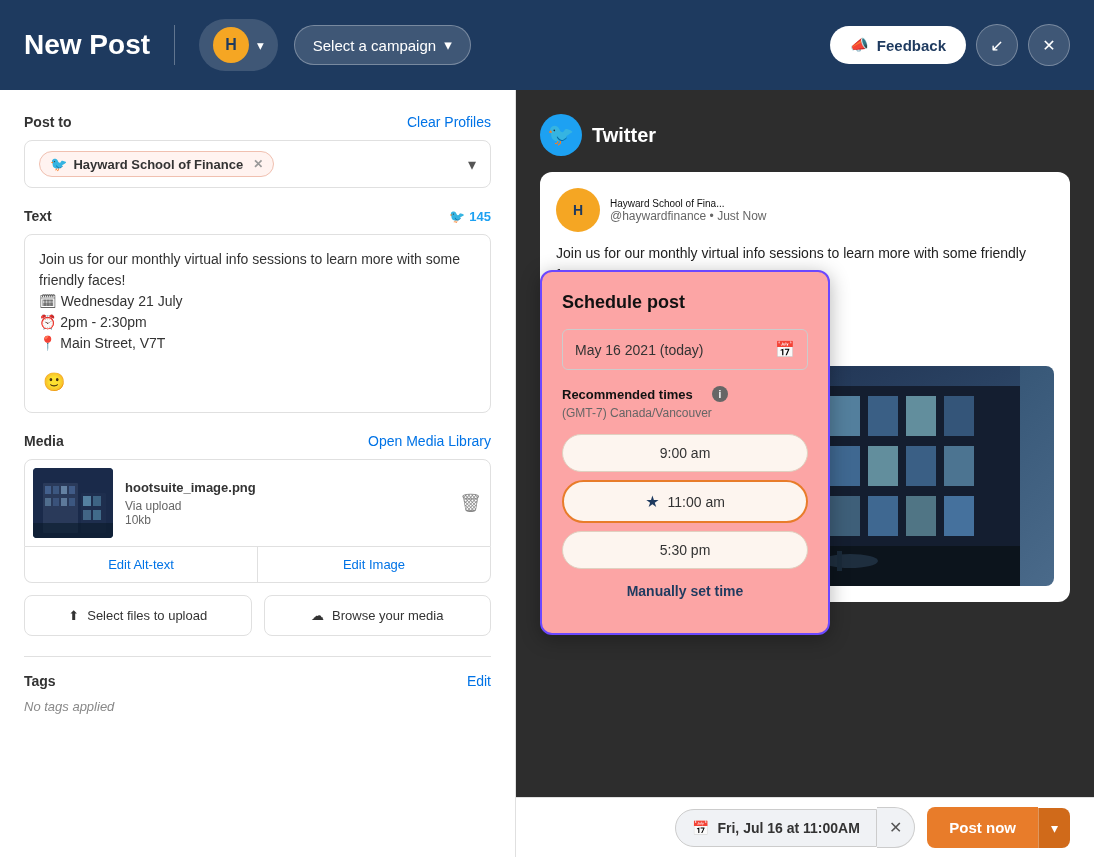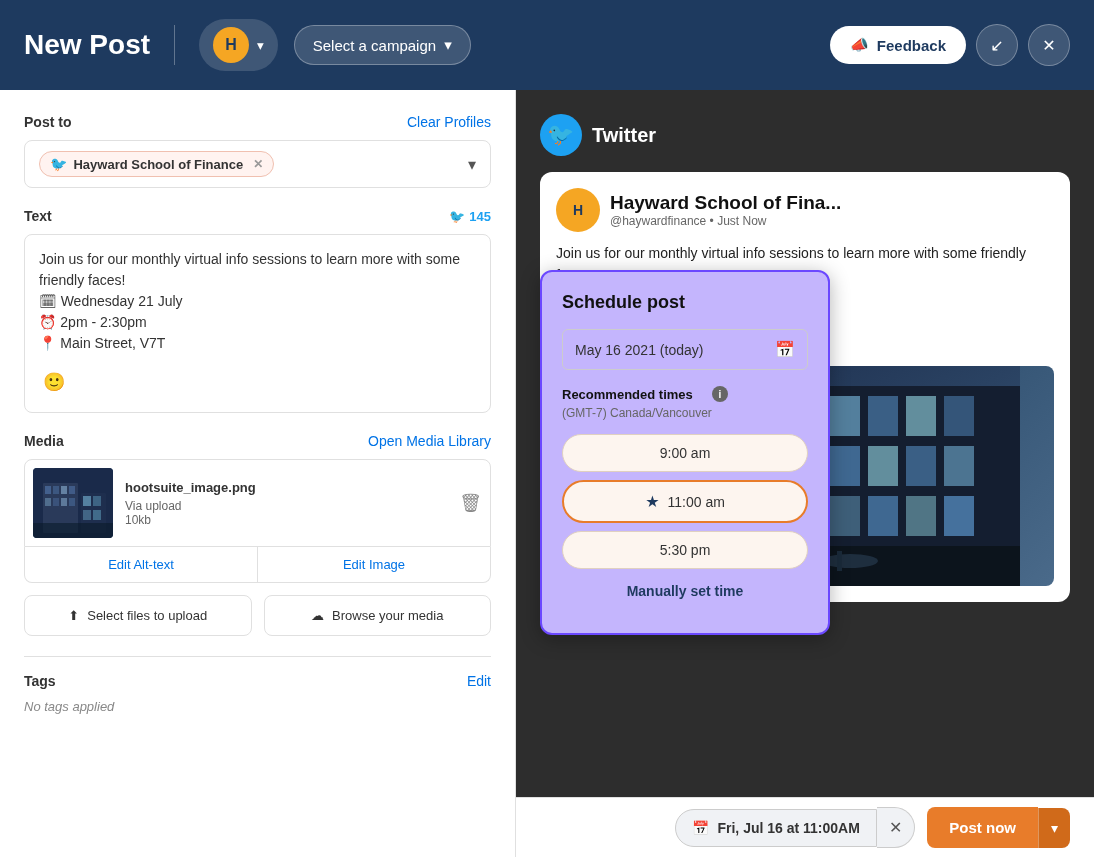--- a/index.html
+++ b/index.html
@@ -311,42 +311,42 @@
       border-radius: 50%;
       background: #f5a623;
       display: flex;
       align-items: center;
       justify-content: center;
       font-weight: 700;
       color: #1e3a5f;
       font-size: 14px;
     }
     .tweet-author-info { flex: 1; }
-    .tweet-author-name { font-size: 19px; font-weight: 700; color: #111; }
+    .tweet-author-name { font-size: 10px; font-weight: 400; color: #111; }
     .tweet-handle-time { font-size: 12px; color: #666; }
     .tweet-text { font-size: 14px; line-height: 1.6; color: #222; white-space: pre-wrap; margin-bottom: 12px; }
     .tweet-image {
       width: 100%;
       height: 220px;
       background: linear-gradient(135deg, #1a2a4a 0%, #2a4a6a 40%, #3a5a7a 70%, #4a6a8a 100%);
       border-radius: 8px;
       overflow: hidden;
       display: flex;
       align-items: center;
       justify-content: flex-end;
     }
     .building-svg { width: 100%; height: 100%; }
 
     
     .schedule-overlay {
       position: absolute;
       top: 180px;
       left: 24px;
       width: 290px;
-      background: #c4b5fd;
+      background: #fca5a5;
       border: 2px solid #6b48ff;
       border-radius: 12px;
       padding: 20px;
       z-index: 10;
       box-shadow: 0 4px 20px rgba(0,0,0,0.3);
     }
     .schedule-title { font-size: 18px; font-weight: 700; color: #111; margin-bottom: 16px; }
     .date-input-row {
       display: flex;
       align-items: center;

